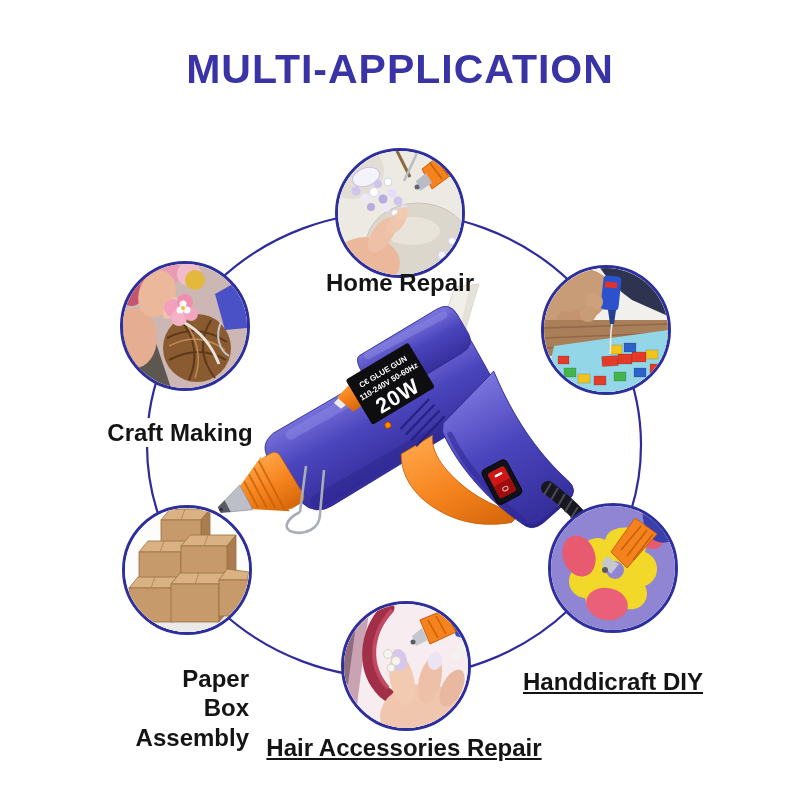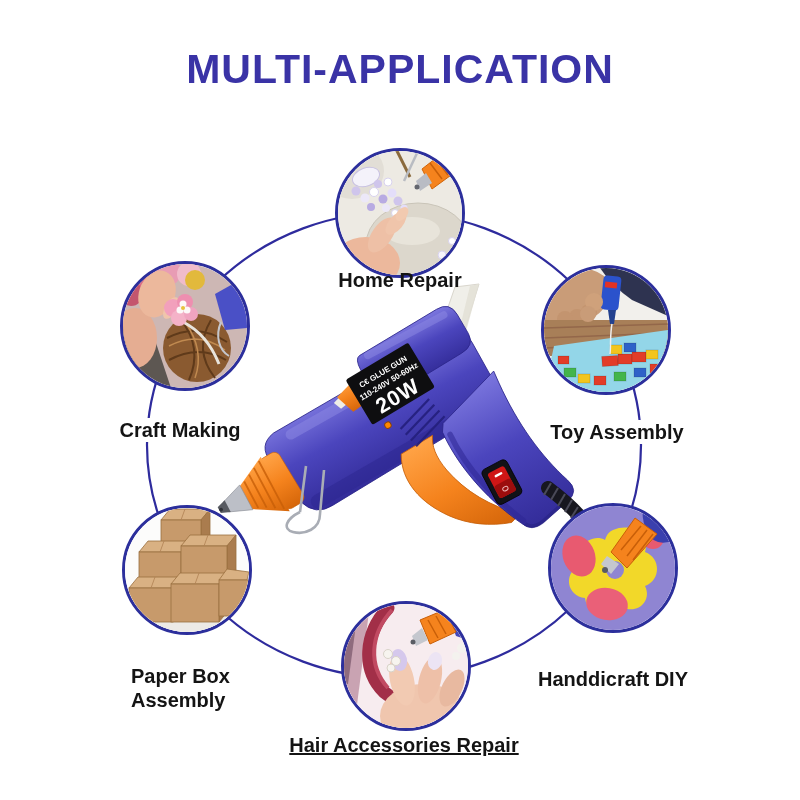--- a/index.html
+++ b/index.html
@@ -4,22 +4,22 @@
 <style>
   html,body{margin:0;padding:0;background:#fff;}
   .canvas{position:relative;width:800px;height:800px;background:#ffffff;overflow:hidden;
           font-family:"Liberation Sans","DejaVu Sans",sans-serif;}
   .title{position:absolute;top:46px;left:0;width:100%;margin:0;text-align:center;
          font-size:41px;font-weight:bold;letter-spacing:1px;color:#3a33a6;}
   .scene{position:absolute;left:0;top:0;z-index:1;}
   .circle{position:absolute;width:130px;height:130px;box-sizing:border-box;border:3px solid #2c2f9c;
           border-radius:50%;overflow:hidden;background:#fff;z-index:2;}
   .circle svg{display:block;width:124px;height:124px;}
-  .app-label{position:absolute;z-index:3;transform:translateX(-50%);font-size:20px;font-weight:bold;
-             color:#141414;text-align:left;line-height:1.22;white-space:nowrap;}
+  .app-label{position:absolute;z-index:3;transform:translateX(-50%);font-size:24px;font-weight:bold;
+             color:#141414;text-align:right;line-height:1.22;white-space:nowrap;}
   .app-label.bg{background:#ffffff;padding:0 3px;margin-top:24px;}
   .app-label.wrap{white-space:normal;max-width:118px;}
   svg text{font-family:"Liberation Sans","DejaVu Sans",sans-serif;}
 </style>
 </head>
 <body>
 
 <div class="canvas">
 
   <h1 class="title">MULTI-APPLICATION</h1>
@@ -221,21 +221,20 @@
       <g>
         <rect x="58" y="8" width="18" height="34" rx="4" fill="#2b52cc" transform="rotate(6 67 25)"></rect>
         <rect x="61" y="14" width="12" height="6" fill="#e33225" transform="rotate(6 67 17)"></rect>
         <polygon points="64,42 72,42 70,56 66,56" fill="#23418f"></polygon>
         <path d="M 68,56 C 66,66 67,76 66,86" stroke="#eeeeee" stroke-width="1.5" fill="none"></path>
         <circle cx="50" cy="34" r="9" fill="#cfa17b"></circle>
           <circle cx="44" cy="46" r="8" fill="#c99c78"></circle>
       </g>
     </svg>
   </div>
-  <div class="app-label bg" style="left:617px;top:396px;">Toy Assembly</div>
 
   <div class="circle" style="left:122px;top:505px;">
     <svg viewBox="0 0 124 124">
       <rect width="124" height="124" fill="#fcfcfb"></rect>
       <ellipse cx="62" cy="114" rx="58" ry="10" fill="#eceae6"></ellipse>
       <g stroke="#9a7040" stroke-width="0.8">
         <g>
             <polygon points="36,12 76,12 85,1 45,1" fill="#d9b183"></polygon>
             <polygon points="76,12 85,1 85,31 76,42" fill="#aa7c4e"></polygon>
             <rect x="36" y="12" width="40" height="30" fill="#c79a6b"></rect>
@@ -284,21 +283,21 @@
       <circle cx="102" cy="32" r="11" fill="#e85a70"></circle>
       <g>
         <path d="M 92,0 L 124,0 124,34 Q 104,42 96,26 Q 90,12 92,0 Z" fill="#3a3fae"></path>
         <polygon points="84,12 106,28 76,62 60,46" fill="#f5831d" stroke="#c85f08"></polygon>
         <path d="M 90,20 L 70,44 M 96,24 L 76,50 M 102,28 L 82,54" stroke="#c85f08" stroke-width="1.5"></path>
         <polygon points="56,50 68,58 60,68 50,58" fill="#c4c7ce"></polygon>
         <circle cx="54" cy="64" r="3" fill="#585b62"></circle>
       </g>
     </svg>
   </div>
-  <div class="app-label bg" style="left:613px;top:643px;">Handdicraft DIY</div>
+  <div class="app-label bg" style="left:613px;top:643px;text-decoration:underline;">Handdicraft DIY</div>
 
   <div class="circle" style="left:341px;top:601px;">
     <svg viewBox="0 0 124 124">
       <rect width="124" height="124" fill="#f7ecef"></rect>
       <polygon points="0,0 26,0 10,124 0,124" fill="#c9a3b2"></polygon>
       <polygon points="0,10 14,6 4,80 0,80" fill="#8f6b7e"></polygon>
       <g>
         <path d="M 44,4 C 20,30 18,66 40,88 C 46,93 52,96 58,96" stroke="#a22f48" stroke-width="13" fill="none" stroke-linecap="round"></path>
         <path d="M 48,6 C 26,30 24,62 44,84" stroke="#c14a62" stroke-width="4" fill="none"></path>
       </g>

